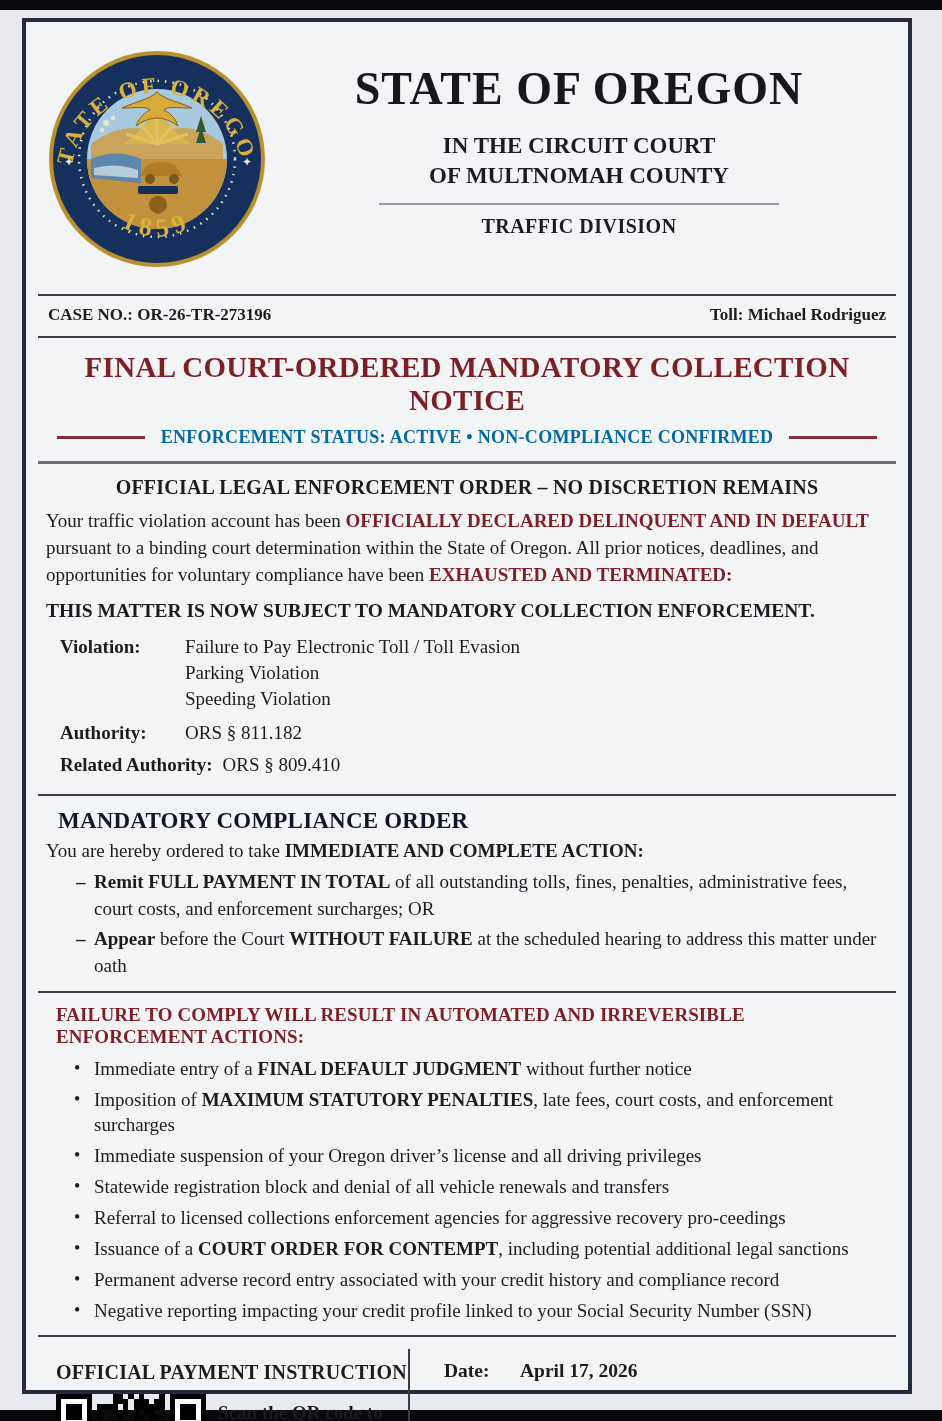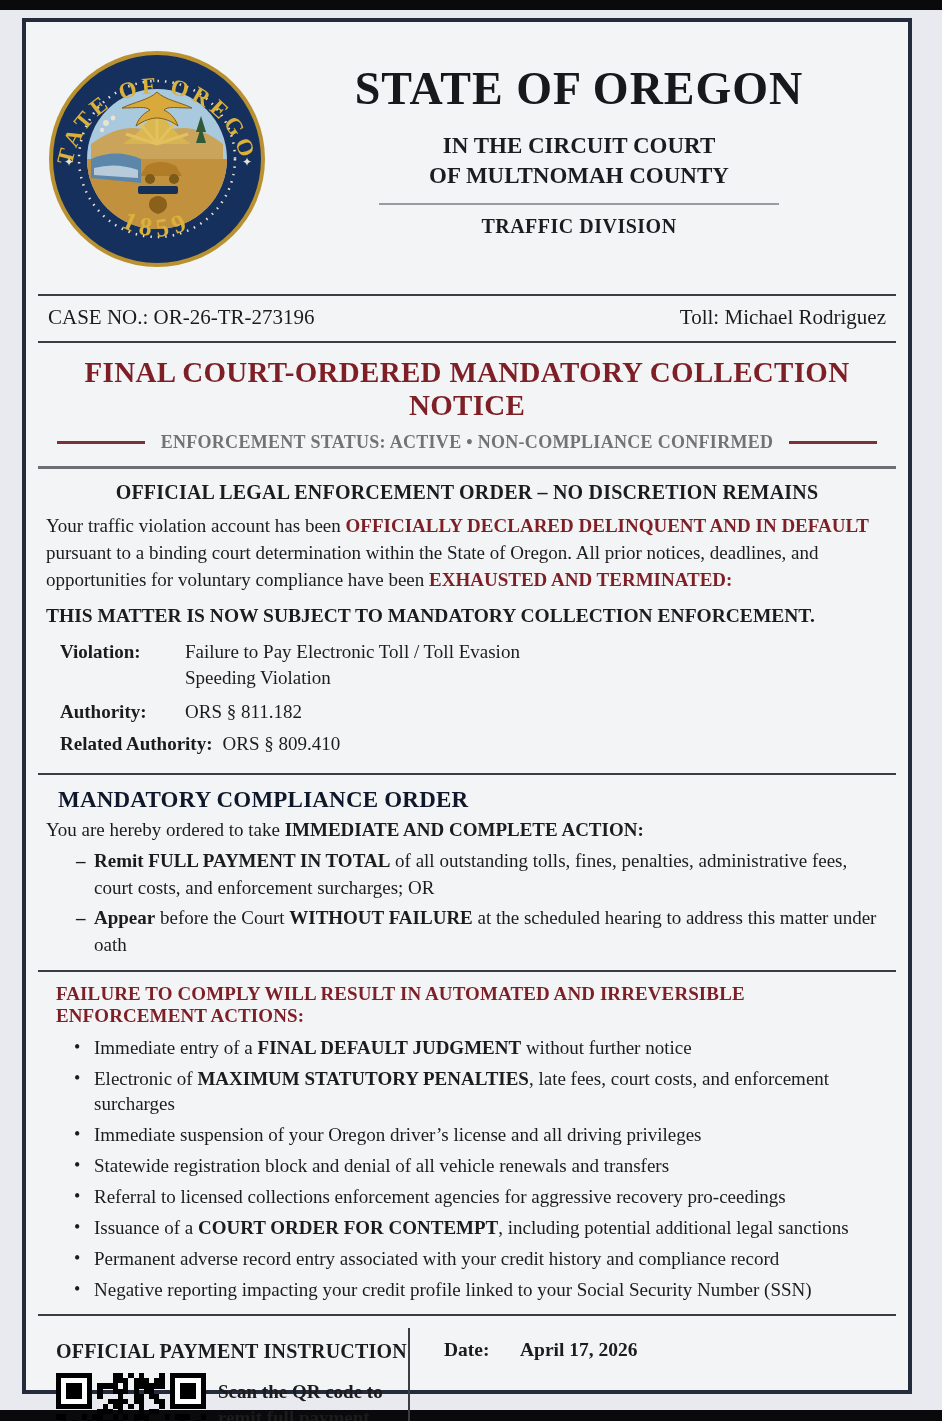--- a/index.html
+++ b/index.html
@@ -20,29 +20,29 @@
   .seal{flex:0 0 222px;}
   .head-text{flex:1;text-align:center;padding-top:14px;}
   .head-title{font-size:46px;font-weight:bold;letter-spacing:1px;color:#17181c;margin:0;}
   .head-sub{font-size:23px;font-weight:bold;line-height:30px;margin-top:16px;color:#1b1c20;}
   .head-rule{width:400px;height:2px;background:#9a9aa0;margin:12px auto 10px auto;}
   .head-div{font-size:20px;font-weight:bold;letter-spacing:0.5px;color:#1b1c20;}
   .rule{height:2px;background:#3c3d42;margin:0 12px;}
   .rule-thick{height:3px;background:#6e6f74;margin:0 12px;}
   
   .case-row{display:flex;justify-content:space-between;align-items:center;padding:9px 22px 11px 22px;}
-  .case-no,.judge{font-size:21px;font-weight:normal;}
+  .case-no,.judge{font-size:17px;font-weight:bold;}
   
   .notice-title{
     text-align:center;font-size:29px;font-weight:bold;color:#7e1f26;
     letter-spacing:0.3px;margin:13px 10px 10px 10px;
   }
   .status-row{display:flex;justify-content:center;align-items:center;gap:16px;margin:0 0 13px 0;}
   .status-dash{width:88px;height:3px;background:#7e3038;}
-  .status-text{font-size:18px;font-weight:bold;color:#737373;letter-spacing:0.3px;}
+  .status-text{font-size:18px;font-weight:bold;color:#0369a1;letter-spacing:0.3px;}
   
   .order-head{text-align:center;font-size:20px;font-weight:bold;margin:12px 0 8px 0;letter-spacing:0.2px;}
   .para{font-size:19px;line-height:27px;margin:4px 24px 0 20px;}
   .seg-redbold{color:#7e1f26;font-weight:bold;}
   .seg-bold{font-weight:bold;}
   .emphasis{font-size:19.5px;font-weight:bold;margin:12px 24px 0 20px;}
   
   .viol{margin:12px 0 0 34px;font-size:19px;line-height:26px;}
   .viol-row{display:flex;margin-top:1px;}
   .viol-label{font-weight:bold;flex:0 0 125px;}
@@ -168,20 +168,21 @@
 
   <div class="order-head">OFFICIAL LEGAL ENFORCEMENT ORDER – NO DISCRETION REMAINS</div>
   <div class="para"><span class="seg-normal">Your traffic violation account has been </span><span class="seg-redbold">OFFICIALLY DECLARED DELINQUENT AND IN DEFAULT</span><span class="seg-normal"> pursuant to a binding court determination within the State of Oregon. All prior notices, deadlines, and opportunities for voluntary compliance have been </span><span class="seg-redbold">EXHAUSTED AND TERMINATED:</span></div>
   <div class="emphasis">THIS MATTER IS NOW SUBJECT TO MANDATORY COLLECTION ENFORCEMENT.</div>
 
   <div class="viol">
     <div class="viol-row">
       <div class="viol-label">Violation:</div>
       <div class="viol-vals">
         <div>Failure to Pay Electronic Toll / Toll Evasion</div>
+        <div>Parking Violation</div>
         <div>Speeding Violation</div>
       </div>
     </div>
     <div class="viol-row authority">
       <div class="viol-label">Authority:</div>
       <div>ORS § 811.182</div>
     </div>
     <div class="viol-row inlined">
       <div class="viol-label">Related Authority:</div>
       <div>ORS § 809.410</div>
@@ -206,21 +207,21 @@
   <div class="rule" style="margin-top:12px;"></div>
 
   <div class="enf-head">FAILURE TO COMPLY WILL RESULT IN AUTOMATED AND IRREVERSIBLE ENFORCEMENT ACTIONS:</div>
   <div class="bullet-list">
     <div class="bullet-item">
       <div class="bullet-marker">•</div>
       <div><span class="seg-normal">Immediate entry of a </span><span class="seg-bold">FINAL DEFAULT JUDGMENT</span><span class="seg-normal"> without further notice</span></div>
     </div>
     <div class="bullet-item">
       <div class="bullet-marker">•</div>
-      <div><span class="seg-normal">Electronic of </span><span class="seg-bold">MAXIMUM STATUTORY PENALTIES</span><span class="seg-normal">, late fees, court costs, and enforcement surcharges</span></div>
+      <div><span class="seg-normal">Imposition of </span><span class="seg-bold">MAXIMUM STATUTORY PENALTIES</span><span class="seg-normal">, late fees, court costs, and enforcement surcharges</span></div>
     </div>
     <div class="bullet-item">
       <div class="bullet-marker">•</div>
       <div><span class="seg-normal">Immediate suspension of your Oregon driver’s license and all driving privileges</span></div>
     </div>
     <div class="bullet-item">
       <div class="bullet-marker">•</div>
       <div><span class="seg-normal">Statewide registration block and denial of all vehicle renewals and transfers</span></div>
     </div>
     <div class="bullet-item">

